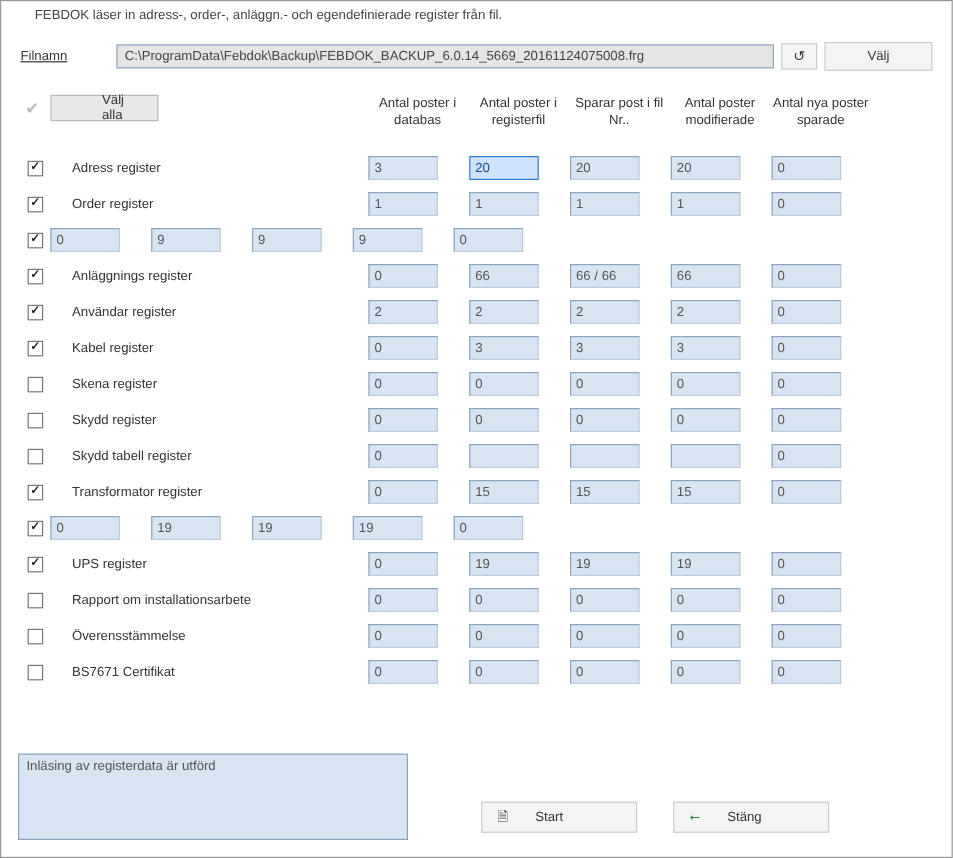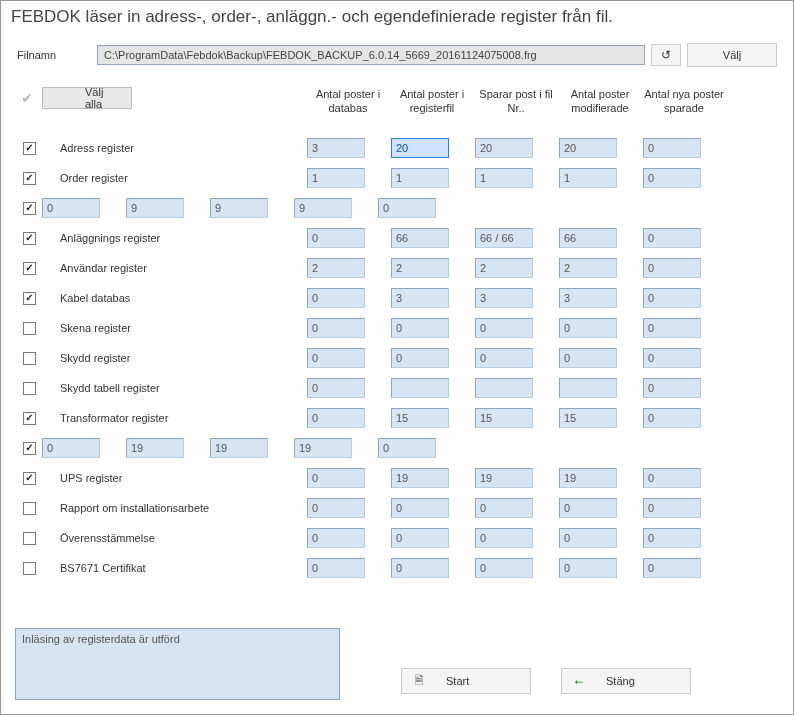--- a/index.html
+++ b/index.html
@@ -11,33 +11,34 @@
     color: #333;
   }
   .window {
     width: 794px;
     height: 715px;
     border: 1px solid #999;
     background: #fff;
     position: relative;
   }
   .title-bar {
-    padding: 6px 10px;
-    font-size: 17px;
+    padding: 6px 28px;
+    font-size: 11px;
     color: #444;
   }
   .file-row {
     display: flex;
     align-items: center;
     padding: 10px 16px 20px 16px;
   }
   .file-label {
     width: 80px;
     font-size: 11px;
     color: #333;
+    text-decoration: underline;
   }
   .file-input {
     flex: 1;
     height: 20px;
     background: #e5e5e5;
     border: 1px solid #8aa6c1;
     padding: 0 6px;
     font-size: 11px;
     color: #444;
     line-height: 18px;
@@ -290,21 +291,21 @@
             <div class="cell">2</div>
             <div class="cell">2</div>
             <div class="cell">2</div>
             <div class="cell">0</div>
           </div>
         </div>
         <div class="row">
           <div class="row-check">
             <div class="checkbox checked"></div>
           </div>
-          <div class="row-label">Kabel databas</div>
+          <div class="row-label">Kabel register</div>
           <div class="cells">
             <div class="cell">0</div>
             <div class="cell">3</div>
             <div class="cell">3</div>
             <div class="cell">3</div>
             <div class="cell">0</div>
           </div>
         </div>
         <div class="row">
           <div class="row-check">

